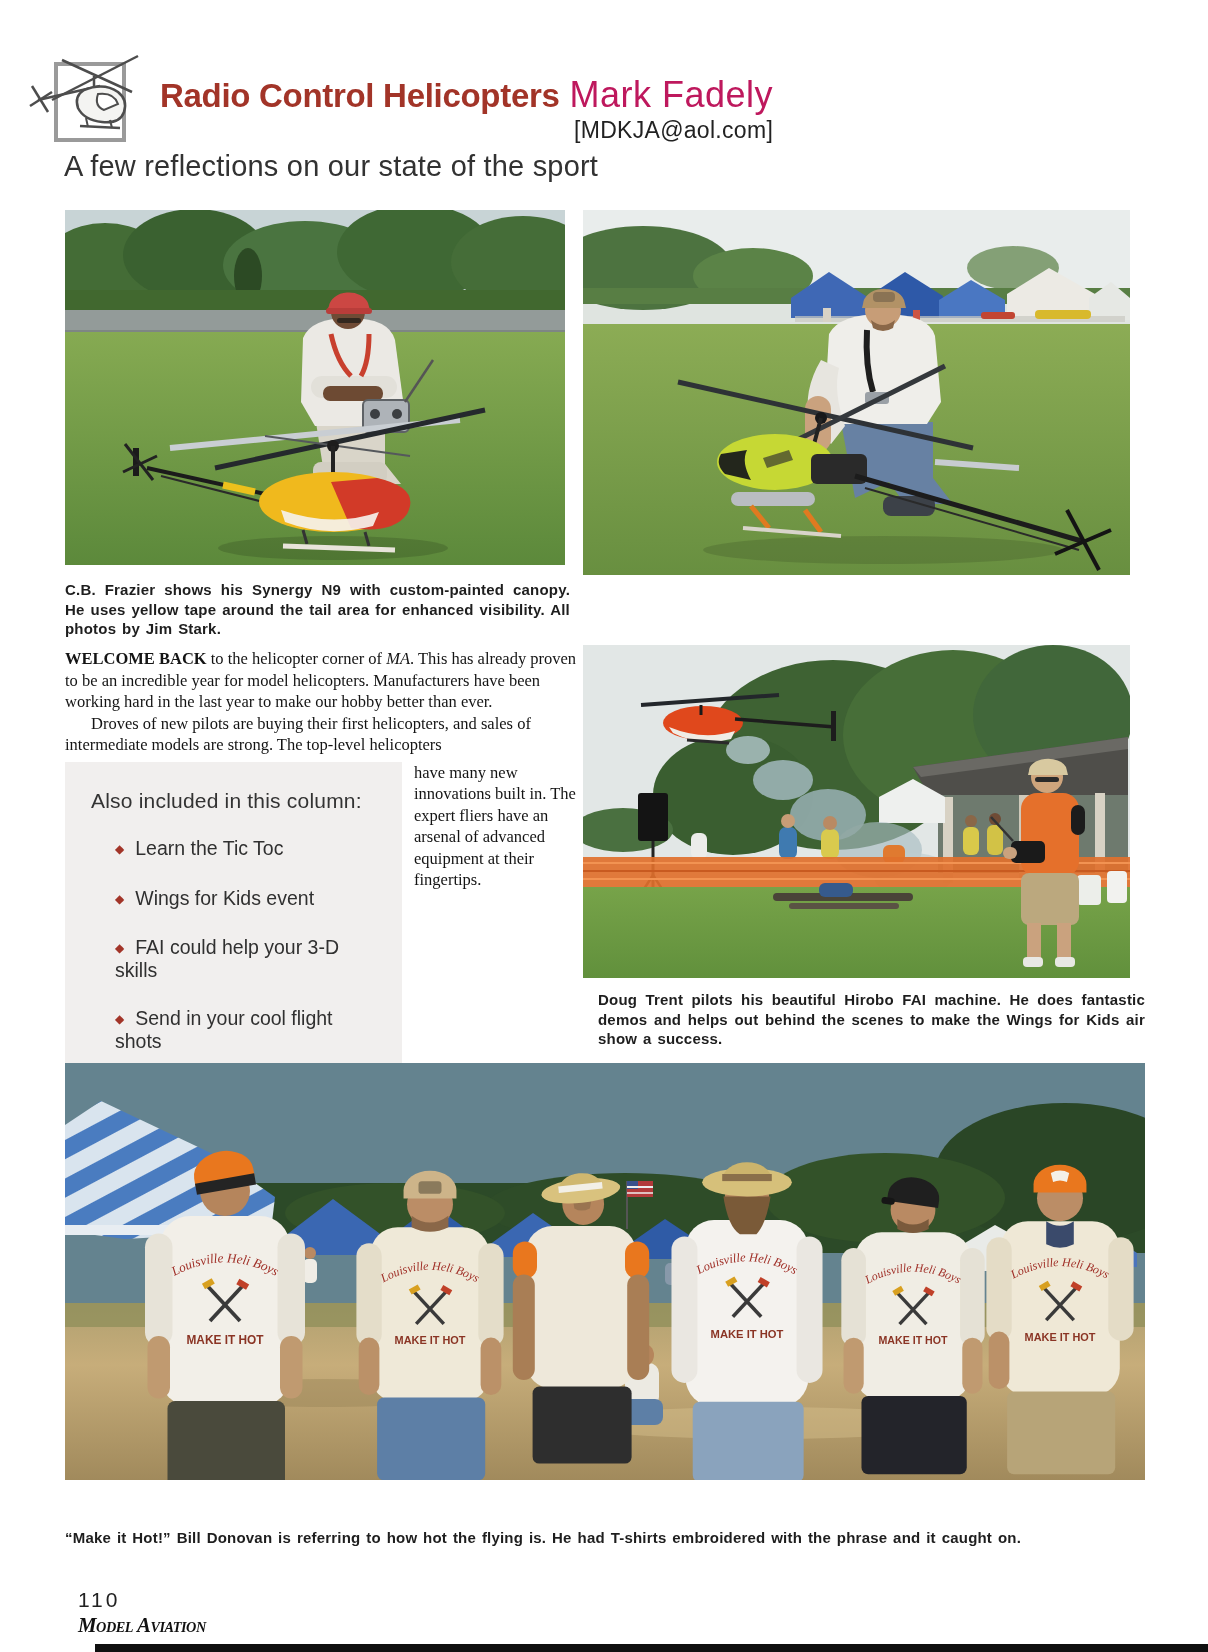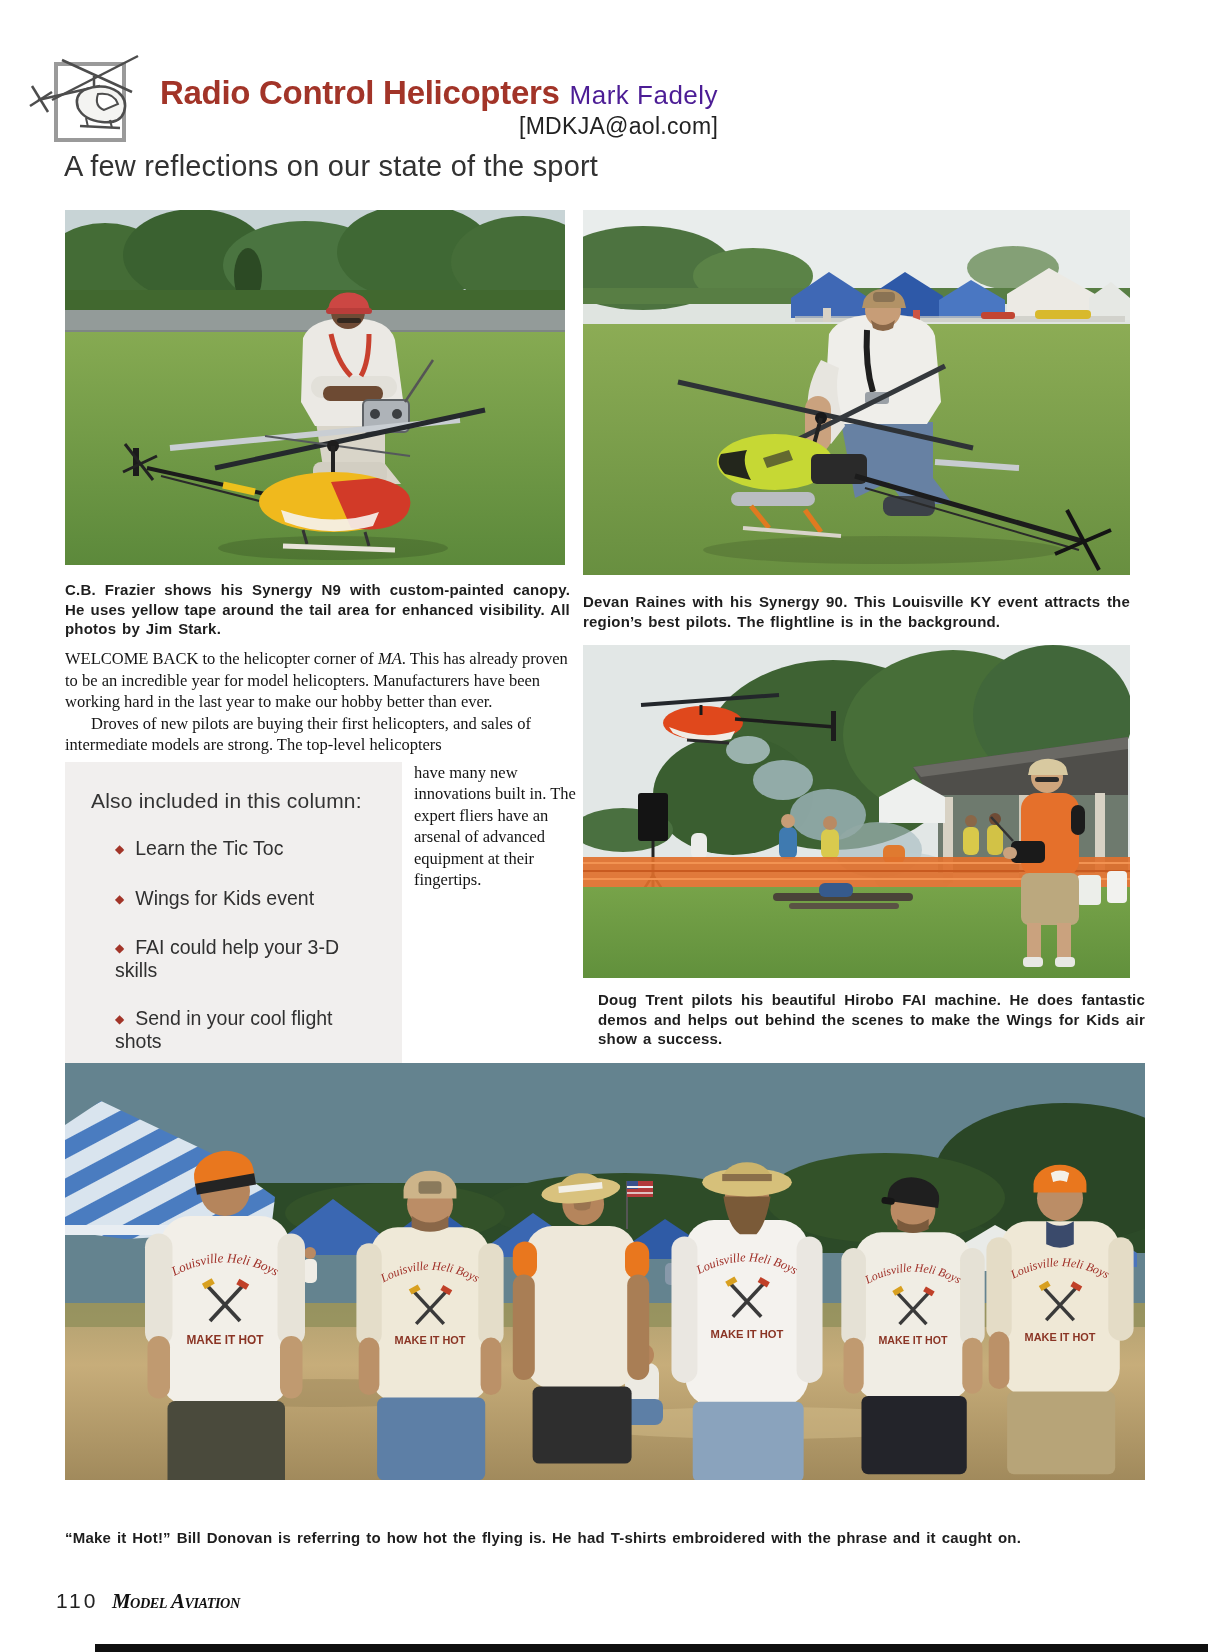--- a/index.html
+++ b/index.html
@@ -4,21 +4,21 @@
 <style>
   * { margin:0; padding:0; box-sizing:border-box; }
   body { background:#ffffff; font-family:"Liberation Sans", sans-serif; }
   .page { position:relative; width:1208px; height:1652px; background:#ffffff; overflow:hidden; margin:0 auto; }
 
   
   .logo { position:absolute; left:28px; top:42px; width:130px; height:112px; }
   .titleblock { position:absolute; left:160px; top:74px; }
   .title-line { white-space:nowrap; }
   .col-title { font-size:33px; font-weight:bold; color:#a23428; letter-spacing:-0.3px; }
-  .author { font-size:26px; font-weight:normal; color:#4c1d95; letter-spacing:0.5px; margin-left:10px; }
+  .author { font-size:36px; font-weight:normal; color:#be185d; letter-spacing:0.5px; margin-left:10px; }
   .email { text-align:right; font-size:23px; color:#222; margin-top:1px; letter-spacing:0.3px; }
   .subtitle { position:absolute; left:64px; top:150px; font-size:29px; font-weight:normal; color:#323232; letter-spacing:0.2px; }
 
   
   figure { position:absolute; overflow:hidden; background:#dfe4e0; }
   figure svg { display:block; }
   #photo1 { left:65px; top:210px; width:500px; height:355px; }
   #photo2 { left:583px; top:210px; width:547px; height:365px; }
   #photo3 { left:583px; top:645px; width:547px; height:333px; }
   #photo4 { left:65px; top:1063px; width:1080px; height:417px; }
@@ -26,34 +26,34 @@
   
   .caption { position:absolute; font-weight:bold; font-size:15px; line-height:1.3; color:#1e1e1e; letter-spacing:0.2px; word-spacing:1.5px; text-align:justify; }
   #cap1 { left:65px; top:580px; width:505px; }
   #cap2 { left:583px; top:592px; width:547px; }
   #cap3 { left:598px; top:990px; width:547px; }
   #cap4 { left:65px; top:1528px; width:1080px; text-align:left; }
 
   
   .leftcol { position:absolute; left:65px; top:648px; width:517px; font-family:"Liberation Serif", serif; font-size:16.5px; line-height:21.5px; color:#141414; }
   .leftcol p { margin:0; }
-  .p-lead { font-weight:normal; }
+  .p-lead { font-weight:bold; }
   .p-italic { font-style:italic; }
   .indent { text-indent:26px; }
   .p2 { margin-top:0; }
   .flowrow { display:flex; margin-top:6px; }
   .alsobox { width:337px; min-width:337px; height:304px; background:#f1efee; padding:28px 24px 20px 26px; margin-right:12px; }
   .alsobox .box-heading { font-size:21px; color:#333; letter-spacing:0.2px; font-family:"Liberation Sans", sans-serif; }
   .box-item { margin-top:27px; font-size:19.5px; color:#303030; font-family:"Liberation Sans", sans-serif;margin-left:24px; }
   .diamond { color:#a23428; font-size:12px; margin-right:11px; vertical-align:2px; }
   .narrow { flex:1; }
   .narrow p { margin:0; }
 
   
-  .footer { position:absolute; left:56px; top:1588px; display:flex; align-items:baseline; }
+  .footer { position:absolute; left:64px; top:1588px; display:flex; align-items:baseline;flex-direction:column; }
   .pagenum { font-size:21px; color:#222; letter-spacing:3px; }
   .maglogo { font-family:"Liberation Serif", serif; font-style:italic; font-weight:bold; font-variant:small-caps; font-size:22px; color:#111; margin-left:14px; letter-spacing:-0.5px; transform:scaleX(0.95); transform-origin:left; }
   .bottom-strip { position:absolute; left:95px; top:1644px; width:1113px; height:8px; background:#101010; }
 </style>
 </head>
 <body>
 
 <div class="page">
 
   <div class="logo">
@@ -204,21 +204,20 @@
         <line x1="484" y1="300" x2="516" y2="360" stroke="#141414" stroke-width="4"></line>
         <line x1="472" y1="344" x2="528" y2="320" stroke="#141414" stroke-width="4"></line>
         <line x1="168" y1="296" x2="186" y2="318" stroke="#e07a20" stroke-width="5"></line>
         <line x1="222" y1="300" x2="238" y2="322" stroke="#e07a20" stroke-width="5"></line>
         <line x1="160" y1="318" x2="258" y2="326" stroke="#d8d4ca" stroke-width="4"></line>
       </g>
     </svg>
   </figure>
 
   <p class="caption" id="cap1">C.B. Frazier shows his Synergy N9 with custom-painted canopy. He uses yellow tape around the tail area for enhanced visibility. All photos by Jim Stark.</p>
-  <p class="caption" id="cap2">Devan Raines with his Synergy 90. This Louisville KY event attracts the region’s best pilots. The flightline is in the background.</p>
 
   <div class="leftcol">
     <p><span class="p-lead">WELCOME BACK</span><span> to the helicopter corner of </span><span class="p-italic">MA</span><span>. This has already proven to be an incredible year for model helicopters. Manufacturers have been working hard in the last year to make our hobby better than ever.</span></p>
     <p class="indent p2">Droves of new pilots are buying their first helicopters, and sales of intermediate models are strong. The top-level helicopters</p>
     <div class="flowrow">
       <div class="alsobox">
         <div class="box-heading">Also included in this column:</div>
         <div class="box-item"><span class="diamond">◆</span><span>Learn the Tic Toc</span></div>
         <div class="box-item"><span class="diamond">◆</span><span>Wings for Kids event</span></div>
         <div class="box-item"><span class="diamond">◆</span><span>FAI could help your 3-D skills</span></div>

